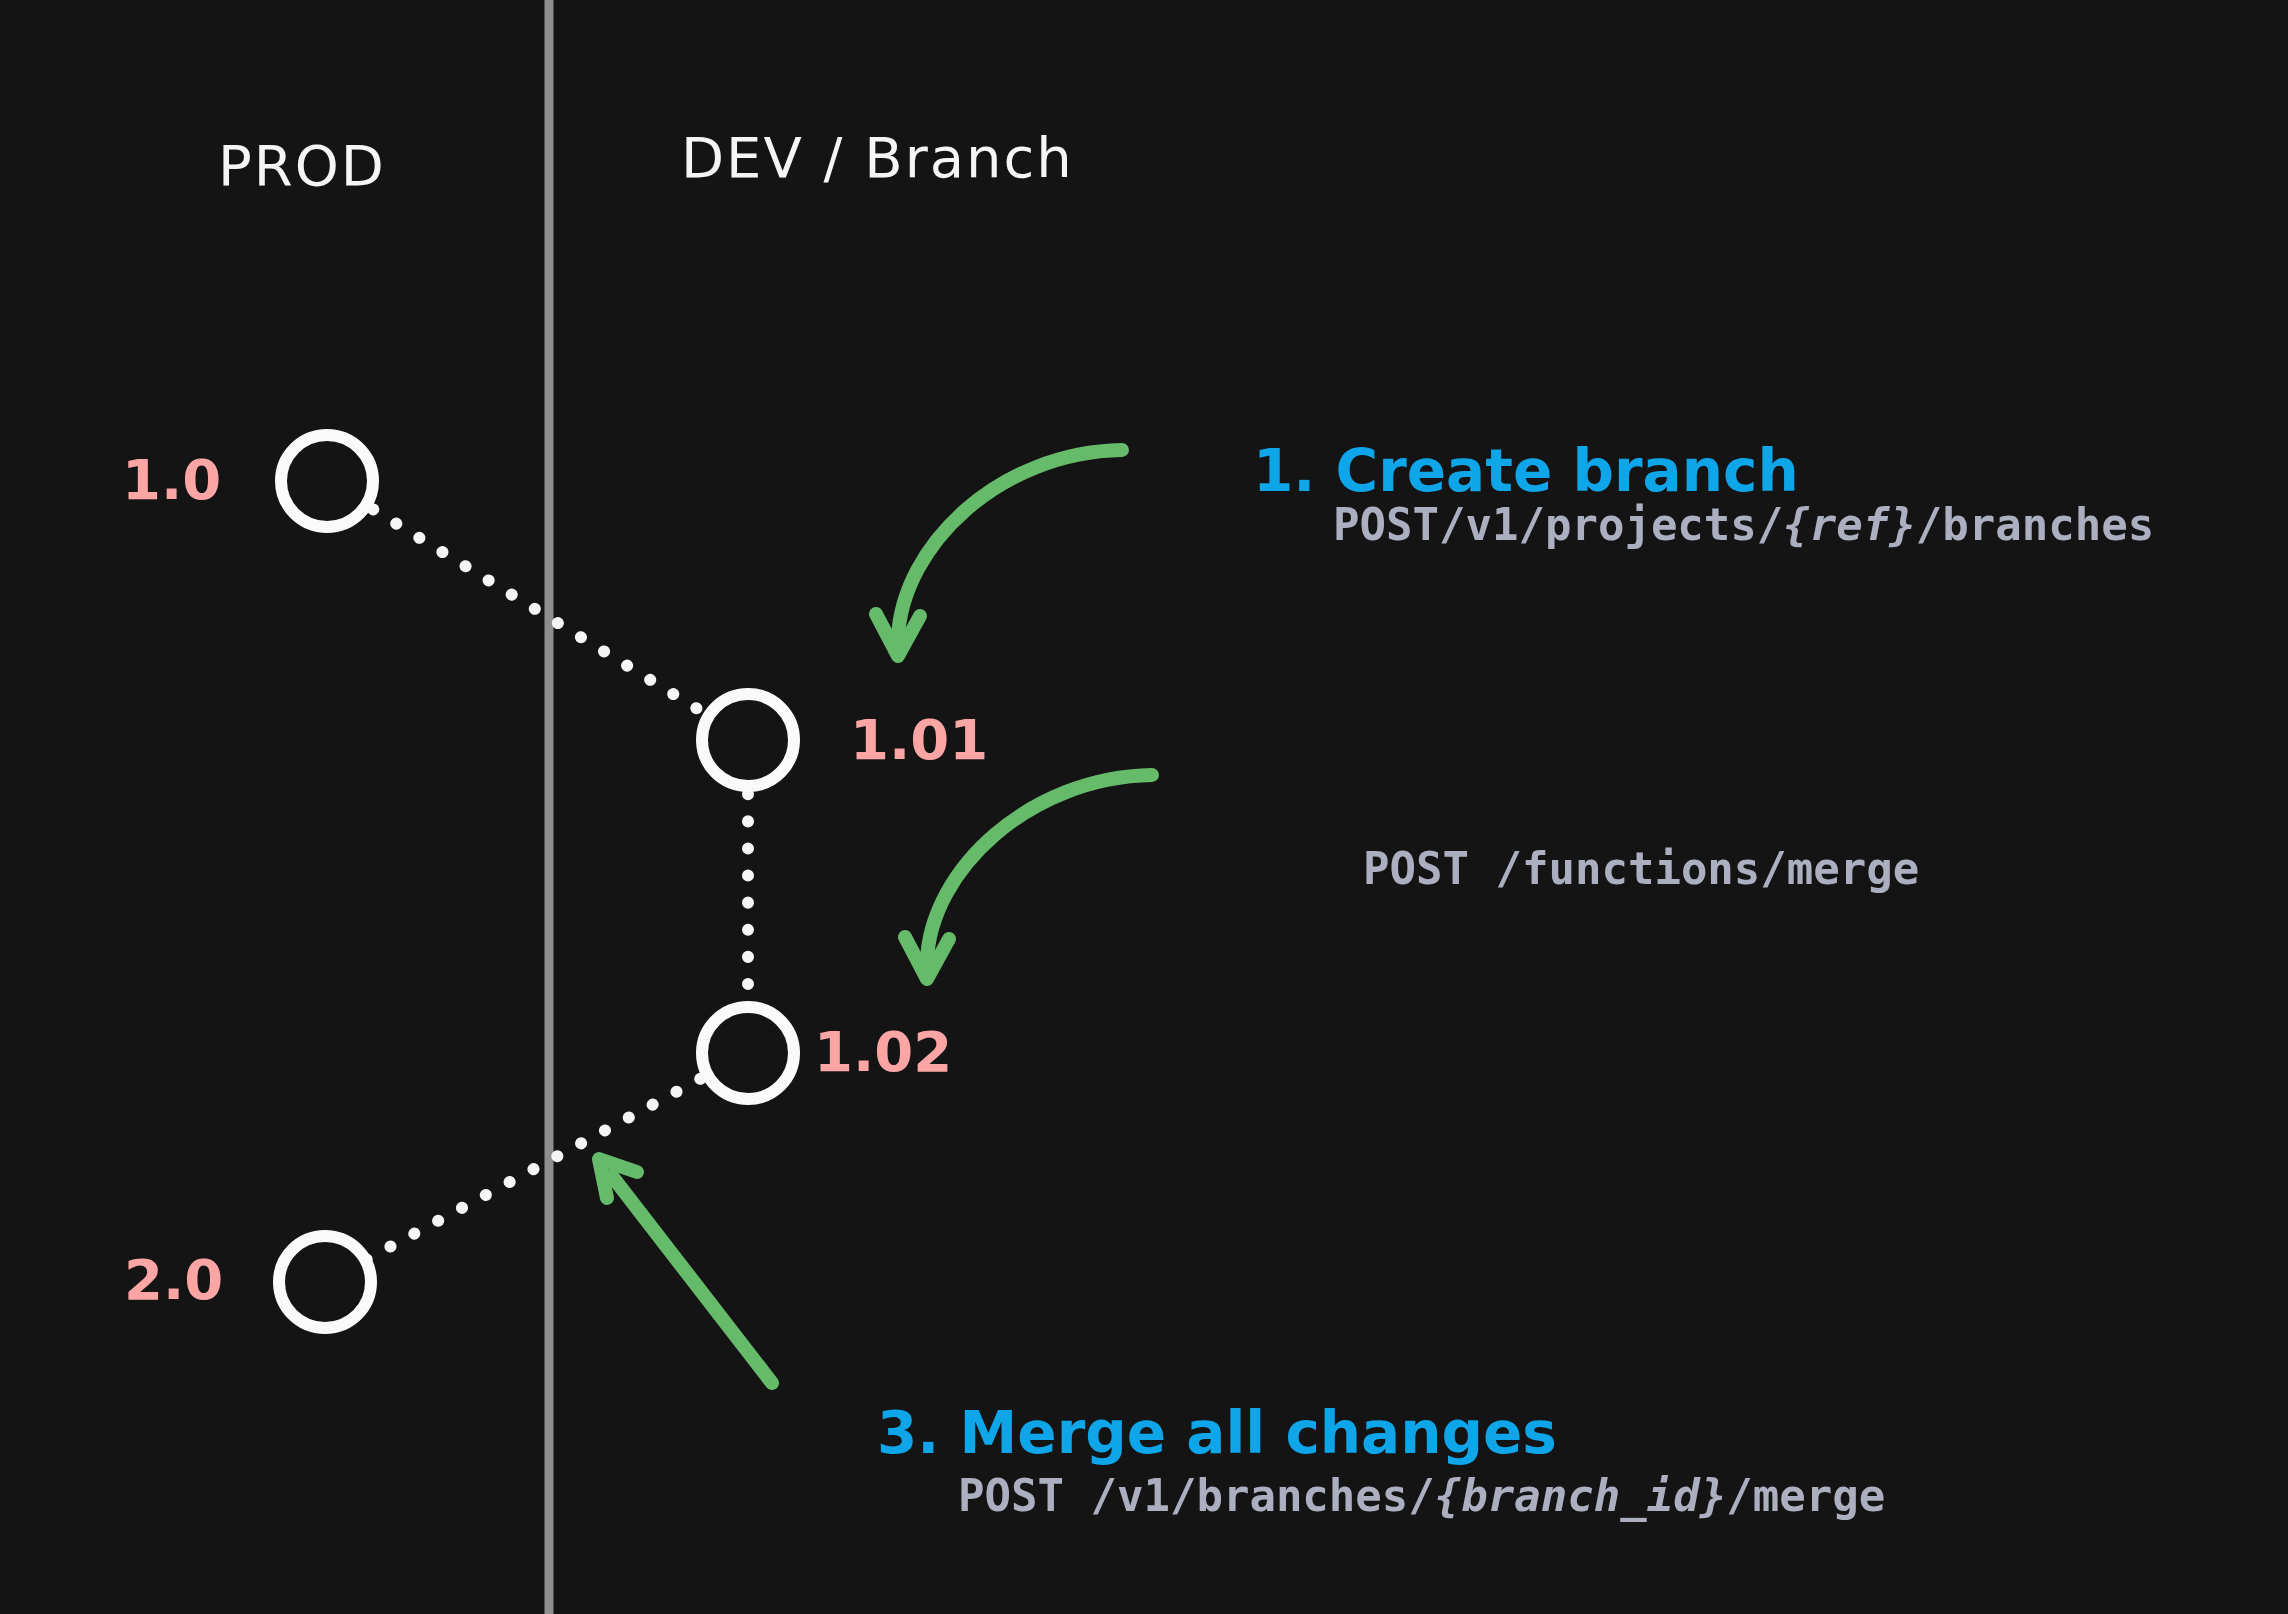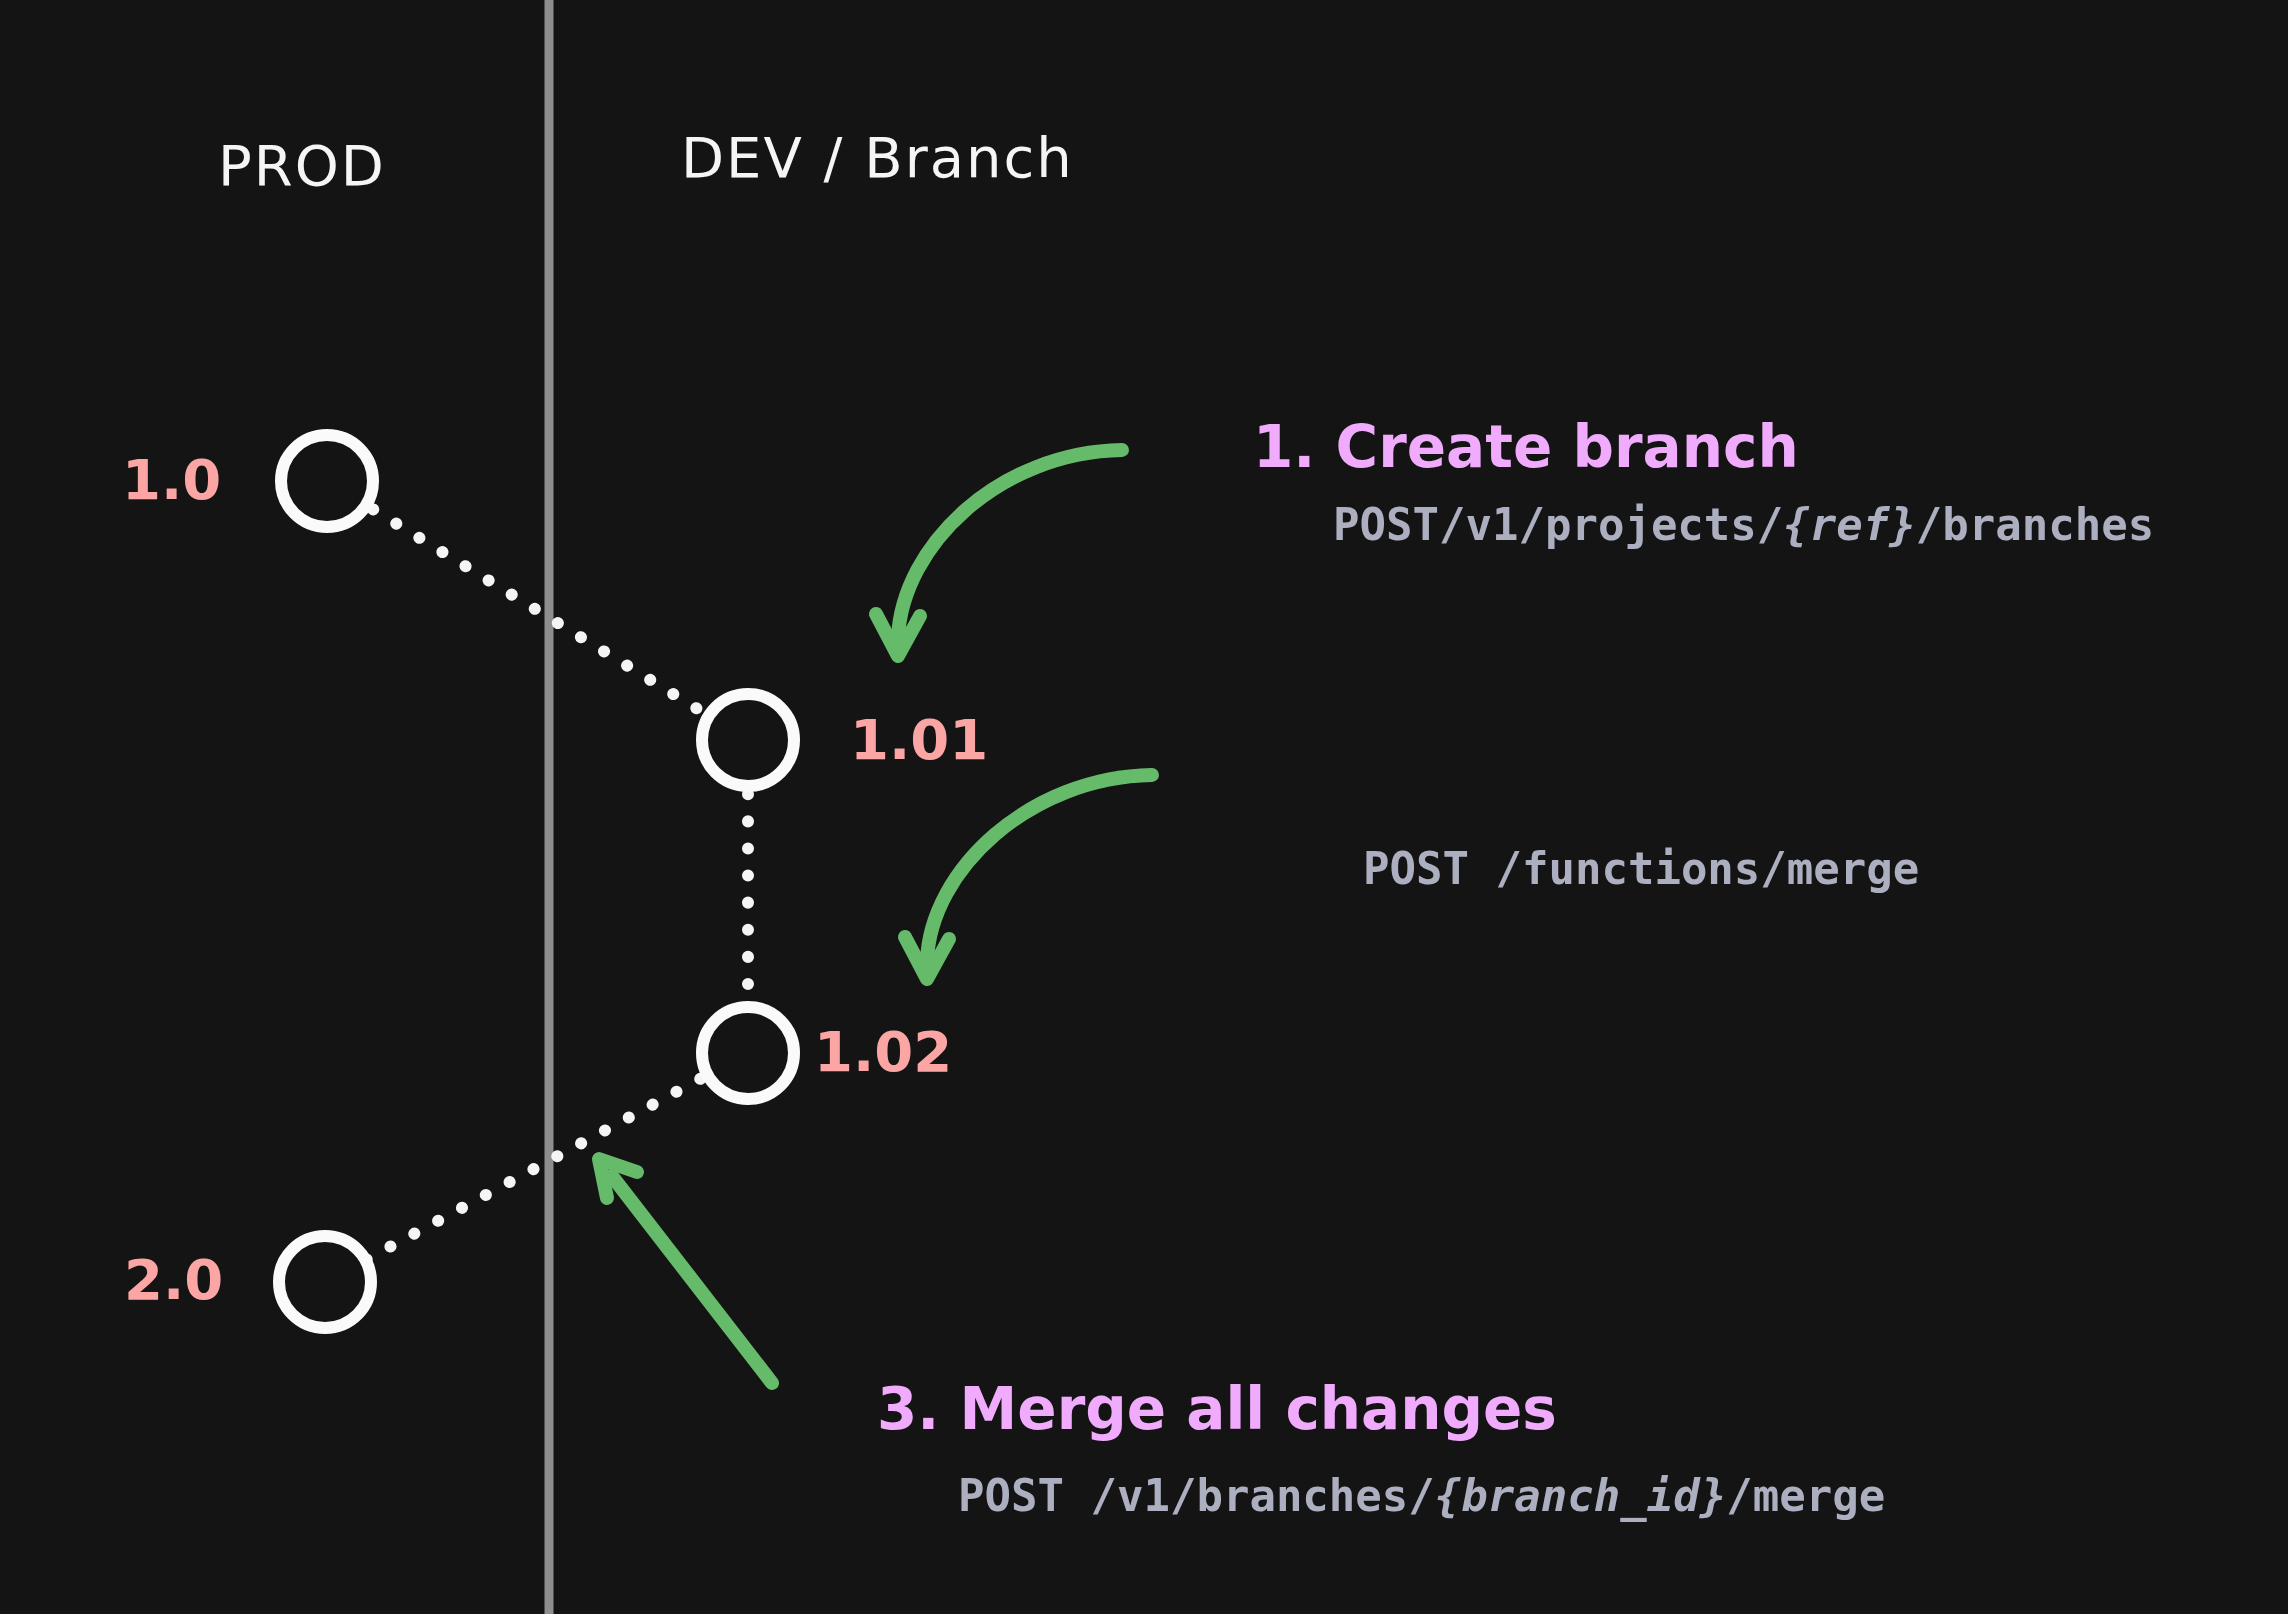--- a/index.html
+++ b/index.html
@@ -20,23 +20,24 @@
     font-size: 56px;
     font-weight: normal;
     letter-spacing: 2px;
   }
   .node-label {
     color: #fca5a5;
     font-size: 56px;
     font-weight: bold;
   }
   .anno-title {
-    color: #f0abfc;
+    color: #0ea5e9;
     font-size: 58px;
     font-weight: bold;
+    margin-top: 24px;
   }
   .anno-endpoint {
     color: #acafbf;
     font-size: 44px;
     font-weight: bold;
     font-family: "DejaVu Sans Mono", "Liberation Mono", monospace;
   }
   .anno-endpoint .param { font-style: italic; }
 </style>
 </head>

